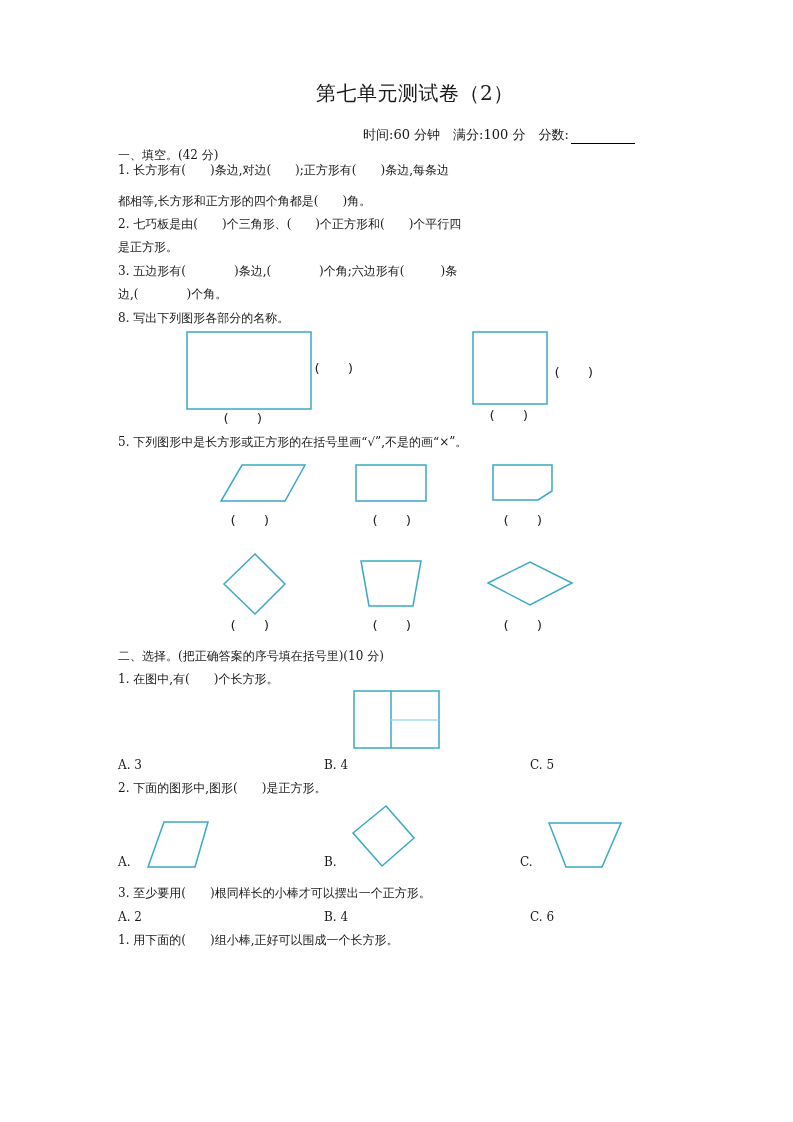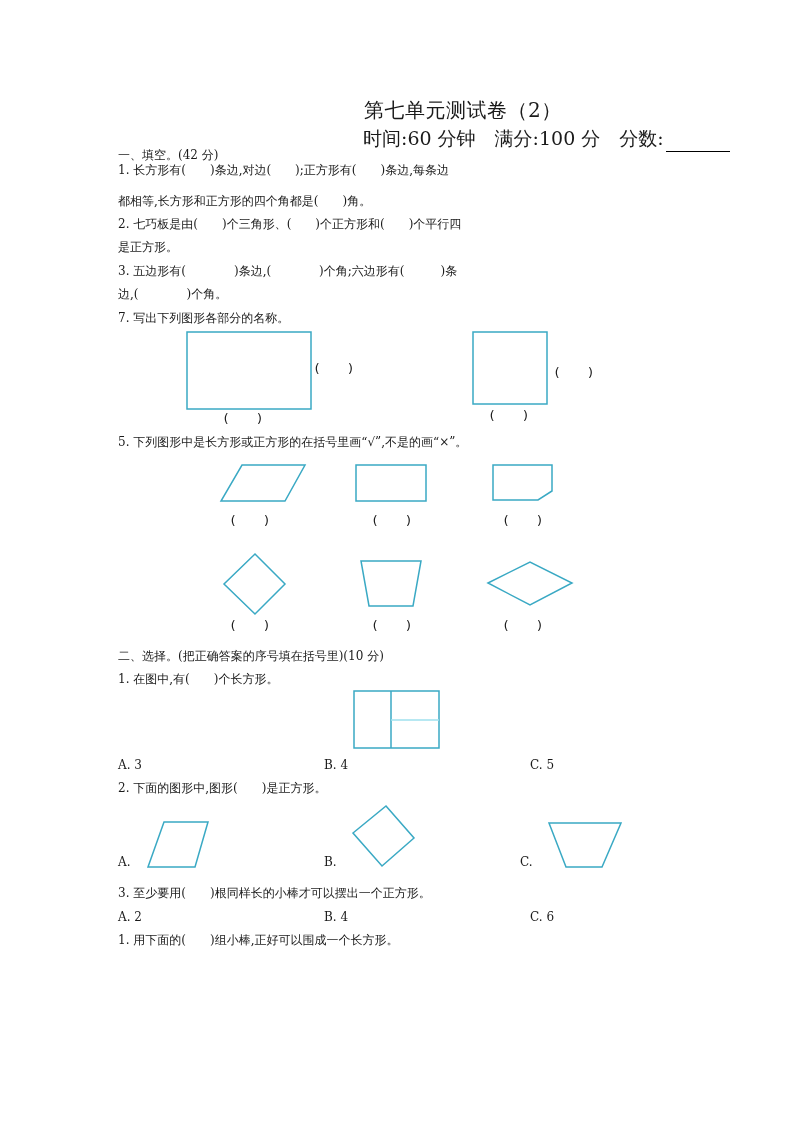--- a/index.html
+++ b/index.html
@@ -1,20 +1,20 @@
 <!DOCTYPE html>
 <html><head>
 <meta charset="utf-8">
 <style>
   html, body { margin: 0; padding: 0; background: #ffffff; }
   body { width: 793px; height: 1122px; position: relative; overflow: hidden;
          font-family: "DejaVu Serif", "Liberation Serif", serif; color: #1a1a1a; }
   .abs { position: absolute; white-space: nowrap; }
-  .title { font-size: 20px; left: 316px; top: 97px; letter-spacing: 0.5px; margin-left: 48px; }
-  .meta { font-size: 19px; left: 363px; top: 126px; text-align: right; }
+  .title { font-size: 20px; left: 316px; top: 80px; letter-spacing: 0.5px; }
+  .meta { font-size: 13px; left: 363px; top: 126px; text-align: right; }
   .meta .blank { display: inline-block; width: 64px; border-bottom: 1px solid #000; height: 12px; vertical-align: bottom; margin-left: 2px; }
   .line { font-size: 12px; left: 118px; line-height: 20px; }
   .paren { font-size: 13px; font-family: "DejaVu Sans Mono", monospace; }
   svg.shapes { position: absolute; left: 0; top: 0; }
   .opt { font-size: 12px; }
 </style>
 </head>
 <body>
 
 <div class="abs title">第七单元测试卷（2）</div>
@@ -22,21 +22,21 @@
   <span>时间:60 分钟　满分:100 分　分数:</span><span class="blank"></span>
 </div>
 
 <div class="abs line" style="top:145px">一、填空。(42 分)</div>
 <div class="abs line" style="top:160px">1.  长方形有(　　)条边,对边(　　);正方形有(　　)条边,每条边</div>
 <div class="abs line" style="top:191px">都相等,长方形和正方形的四个角都是(　　)角。</div>
 <div class="abs line" style="top:214px">2.  七巧板是由(　　)个三角形、(　　)个正方形和(　　)个平行四</div>
 <div class="abs line" style="top:237px">是正方形。</div>
 <div class="abs line" style="top:261px">3.  五边形有(　　　　)条边,(　　　　)个角;六边形有(　　　)条</div>
 <div class="abs line" style="top:284px">边,(　　　　)个角。</div>
-<div class="abs line" style="top:308px">7.  写出下列图形各部分的名称。</div>
+<div class="abs line" style="top:308px">8.  写出下列图形各部分的名称。</div>
 
 <div class="abs paren" style="left:313px; top:360px">(　　)</div>
 <div class="abs paren" style="left:222px; top:410px">(　　)</div>
 <div class="abs paren" style="left:553px; top:364px">(　　)</div>
 <div class="abs paren" style="left:488px; top:407px">(　　)</div>
 
 <div class="abs line" style="top:432px">5.  下列图形中是长方形或正方形的在括号里画“√”,不是的画“×”。</div>
 <div class="abs paren" style="left:229px; top:512px">(　　)</div>
 <div class="abs paren" style="left:371px; top:512px">(　　)</div>
 <div class="abs paren" style="left:502px; top:512px">(　　)</div>

